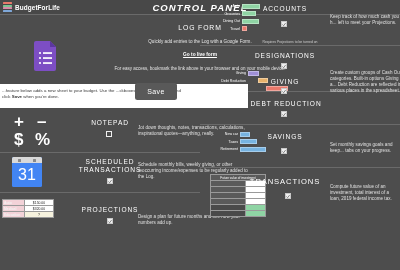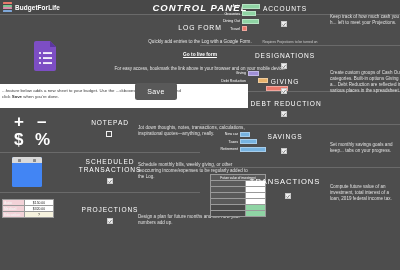--- a/index.html
+++ b/index.html
@@ -127,20 +127,21 @@
   <div class="sec-title" style="left:60px; top:119px; width:100px;">NOTEPAD</div>
   <div class="chk off" style="left:106px; top:131px;"></div>
   <div class="sec-desc" style="left:138px; top:125px; width:112px;">Jot down thoughts, notes, transactions, calculations, inspirational quotes—anything, really.</div>
   <div class="hrule" style="top:152px; width:200px;"></div>
 
   <div class="cal" style="left:12px; top:157px;">
     <div class="top">
         <i style="left:6px"></i>
         <i style="left:21px"></i>
       </div>
+    <div class="num">31</div>
   </div>
   <div class="sec-title" style="left:55px; top:158px; width:110px;">SCHEDULED TRANSACTIONS</div>
   <div class="chk" style="left:107px; top:178px;">
     <svg viewBox="0 0 10 10">
         <path d="M1 5 L4 8 L9 1.5" stroke="#4a4a4a" stroke-width="1.6" fill="none"></path>
       </svg>
   </div>
   <div class="sec-desc" style="left:138px; top:162px; width:114px;">Schedule monthly bills, weekly giving, or other reoccurring income/expenses to be regularly added to the Log.</div>
   <div class="hrule" style="top:192px; width:200px;"></div>
 

